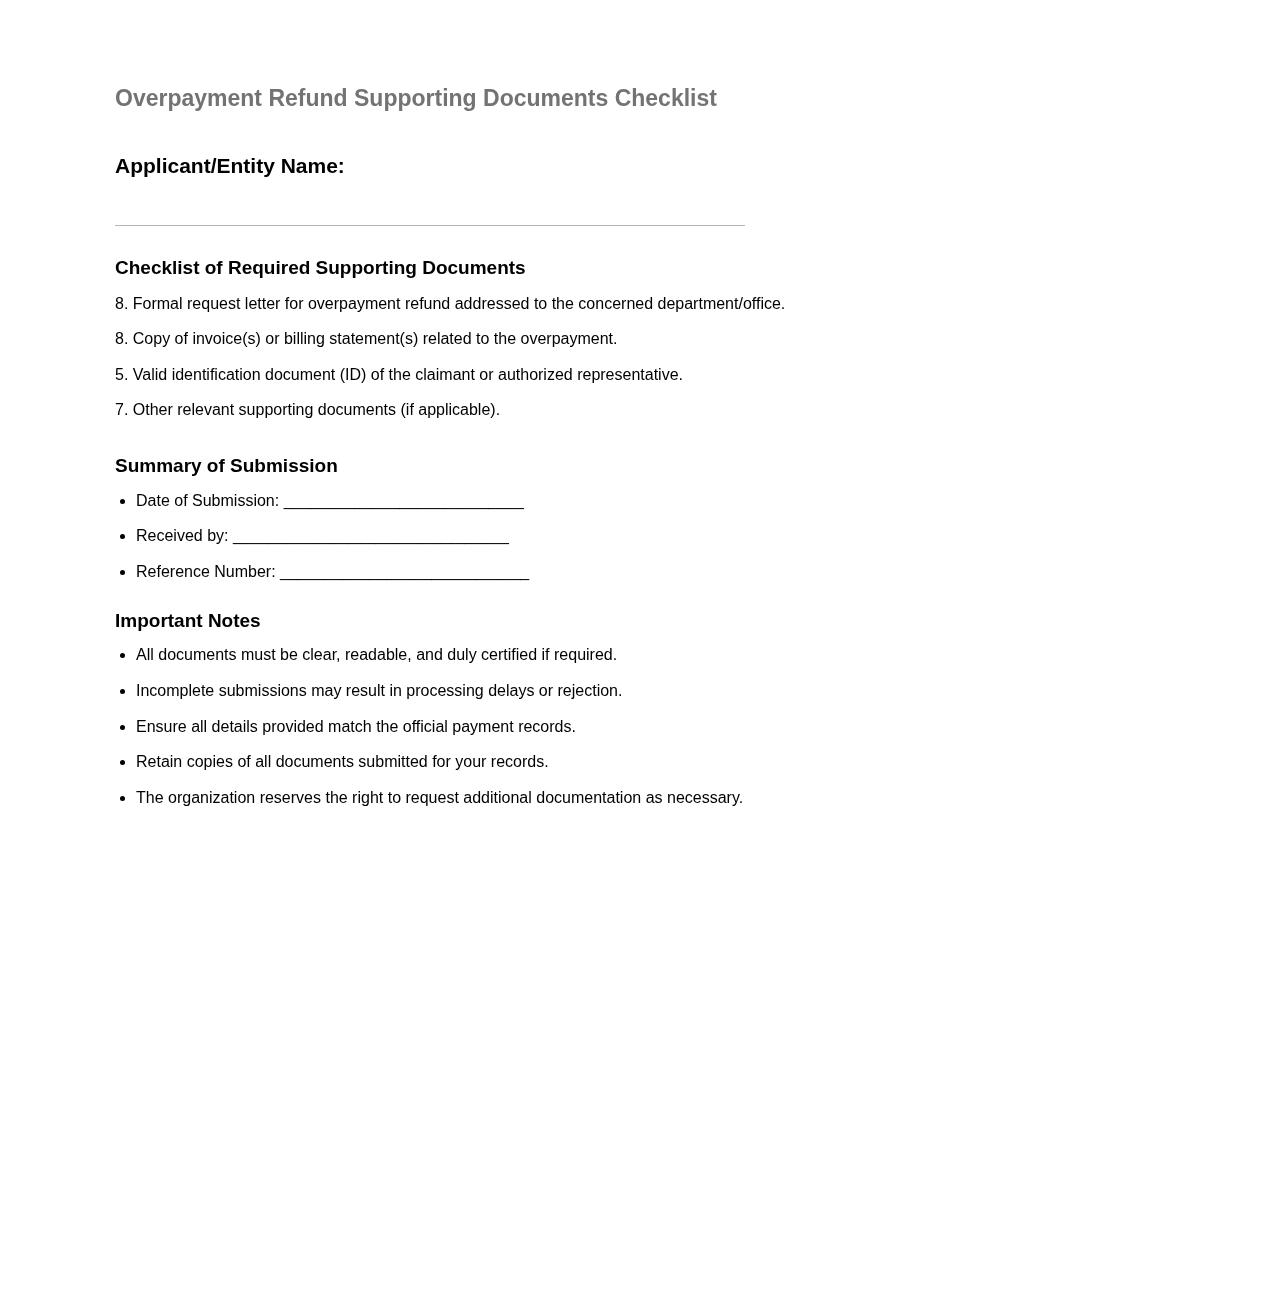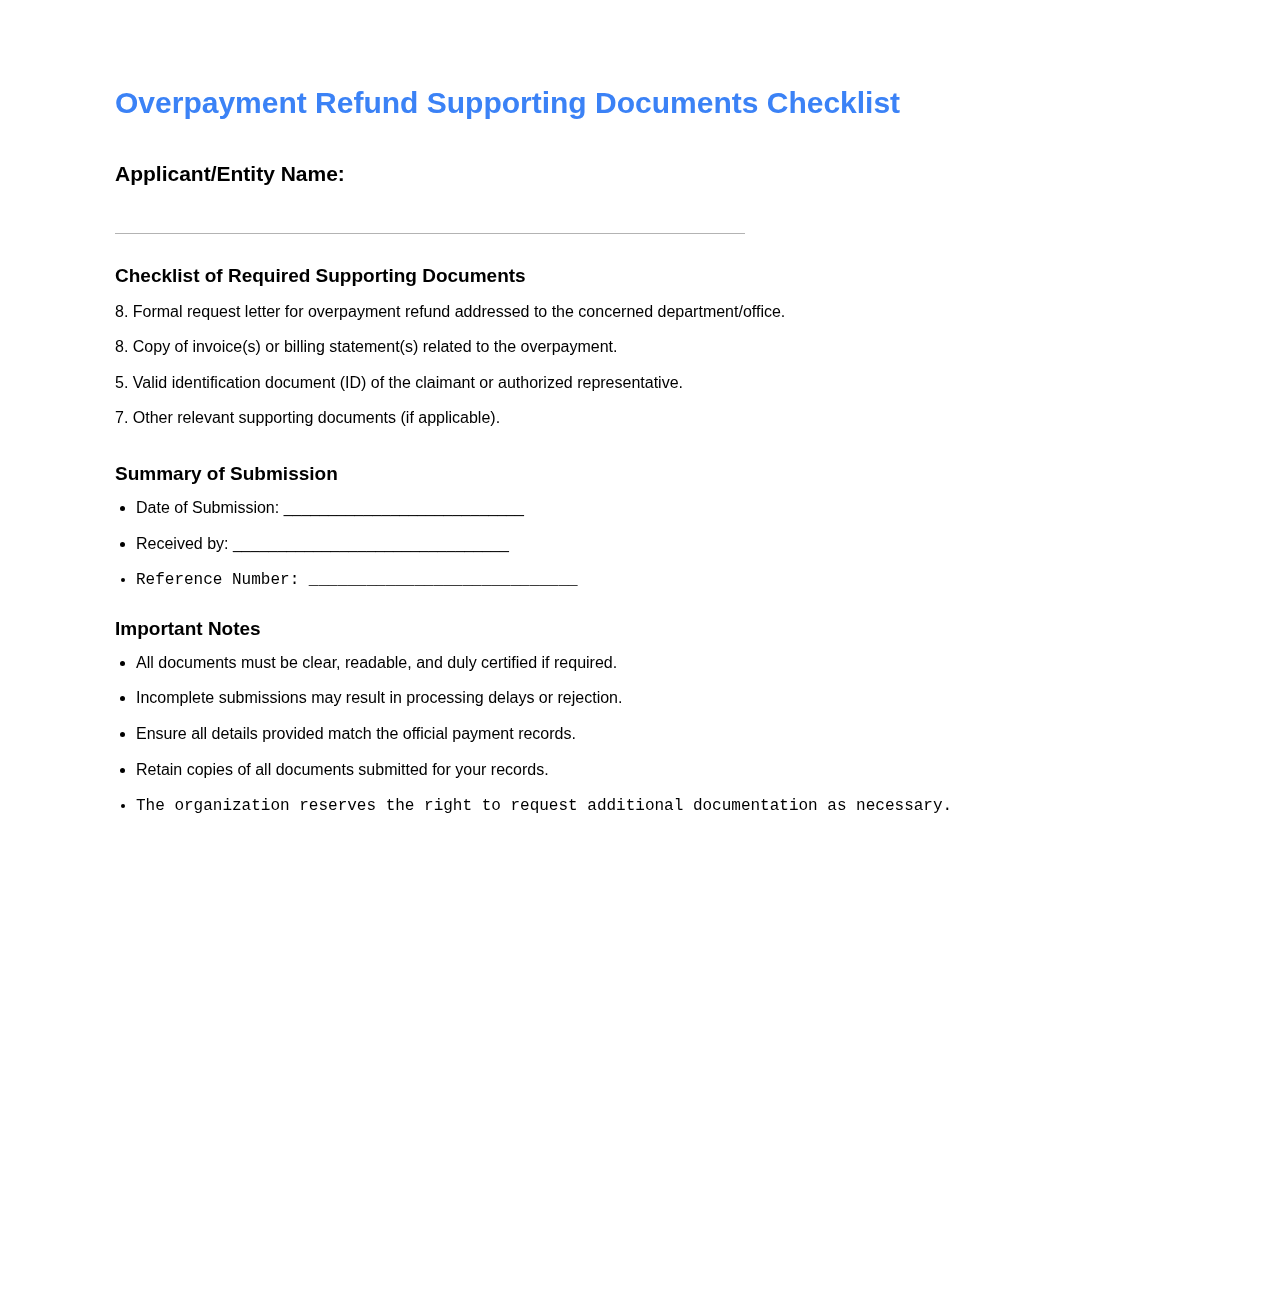--- a/index.html
+++ b/index.html
@@ -11,25 +11,25 @@
     font-size: 16px;
   }
   .page {
     width: 1278px;
     min-height: 1300px;
     box-sizing: border-box;
     padding: 86px 115px 40px 115px;
     background: #ffffff;
   }
   h1.doc-title {
-    font-size: 30px;
+    font-size: 23px;
     line-height: 1.12;
     font-weight: bold;
     margin: 0;
-    color: #3b82f6;
+    color: #737373;
   }
   .applicant-label {
     font-size: 21px;
     font-weight: bold;
     margin: 42px 0 0 0;
     line-height: 1.15;
   }
   hr.divider {
     border: none;
     border-top: 1px solid #b3b3b3;
@@ -51,21 +51,21 @@
   p.first-item { margin-top: 16px; }
   ul.bullet-list {
     list-style: disc;
     margin: 14px 0 0 0;
     padding-left: 21px;
   }
   ul.bullet-list li {
     margin-bottom: 17.5px;
     line-height: 1.15;
   }
-  ul.bullet-list li:last-child { margin-bottom: 0; font-family: Liberation Mono, monospace; }
+  ul.bullet-list li:last-child { margin-bottom: 0; }
 </style>
 </head>
 <body>
 
 <div class="page">
 
   <h1 class="doc-title">Overpayment Refund Supporting Documents Checklist</h1>
 
   <p class="applicant-label">Applicant/Entity Name:</p>
 

